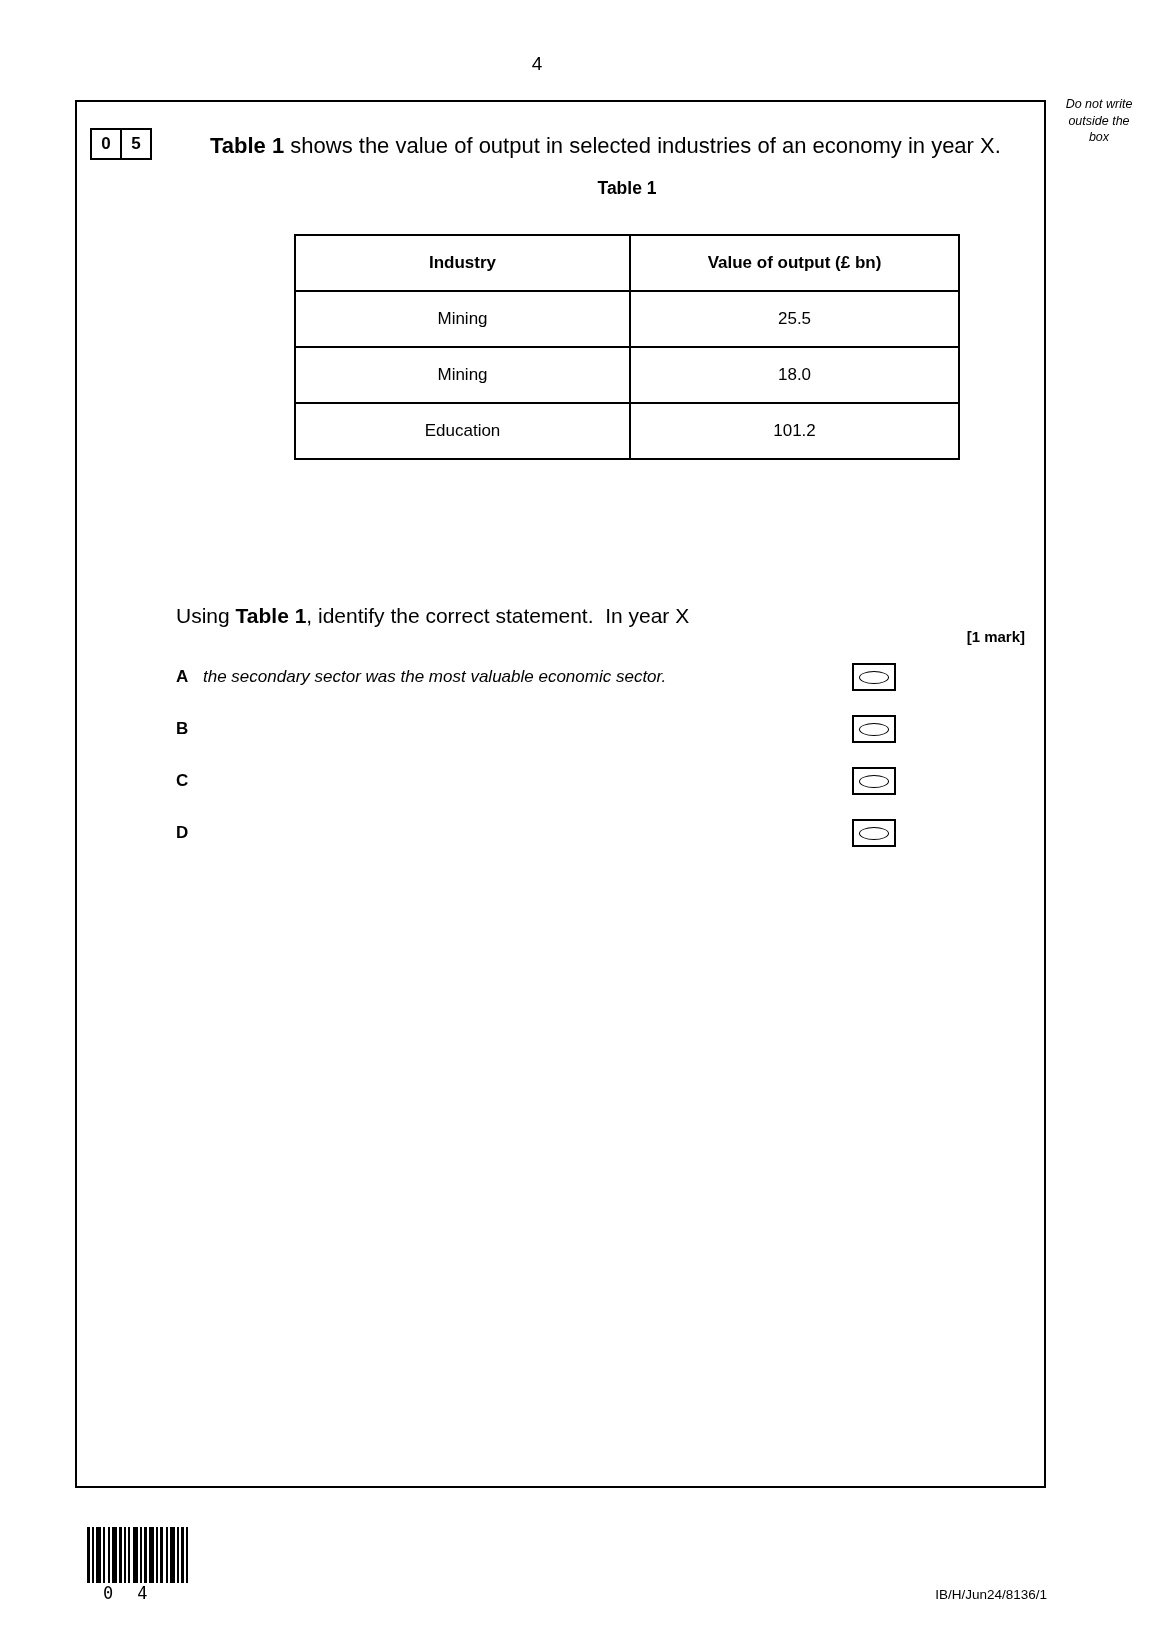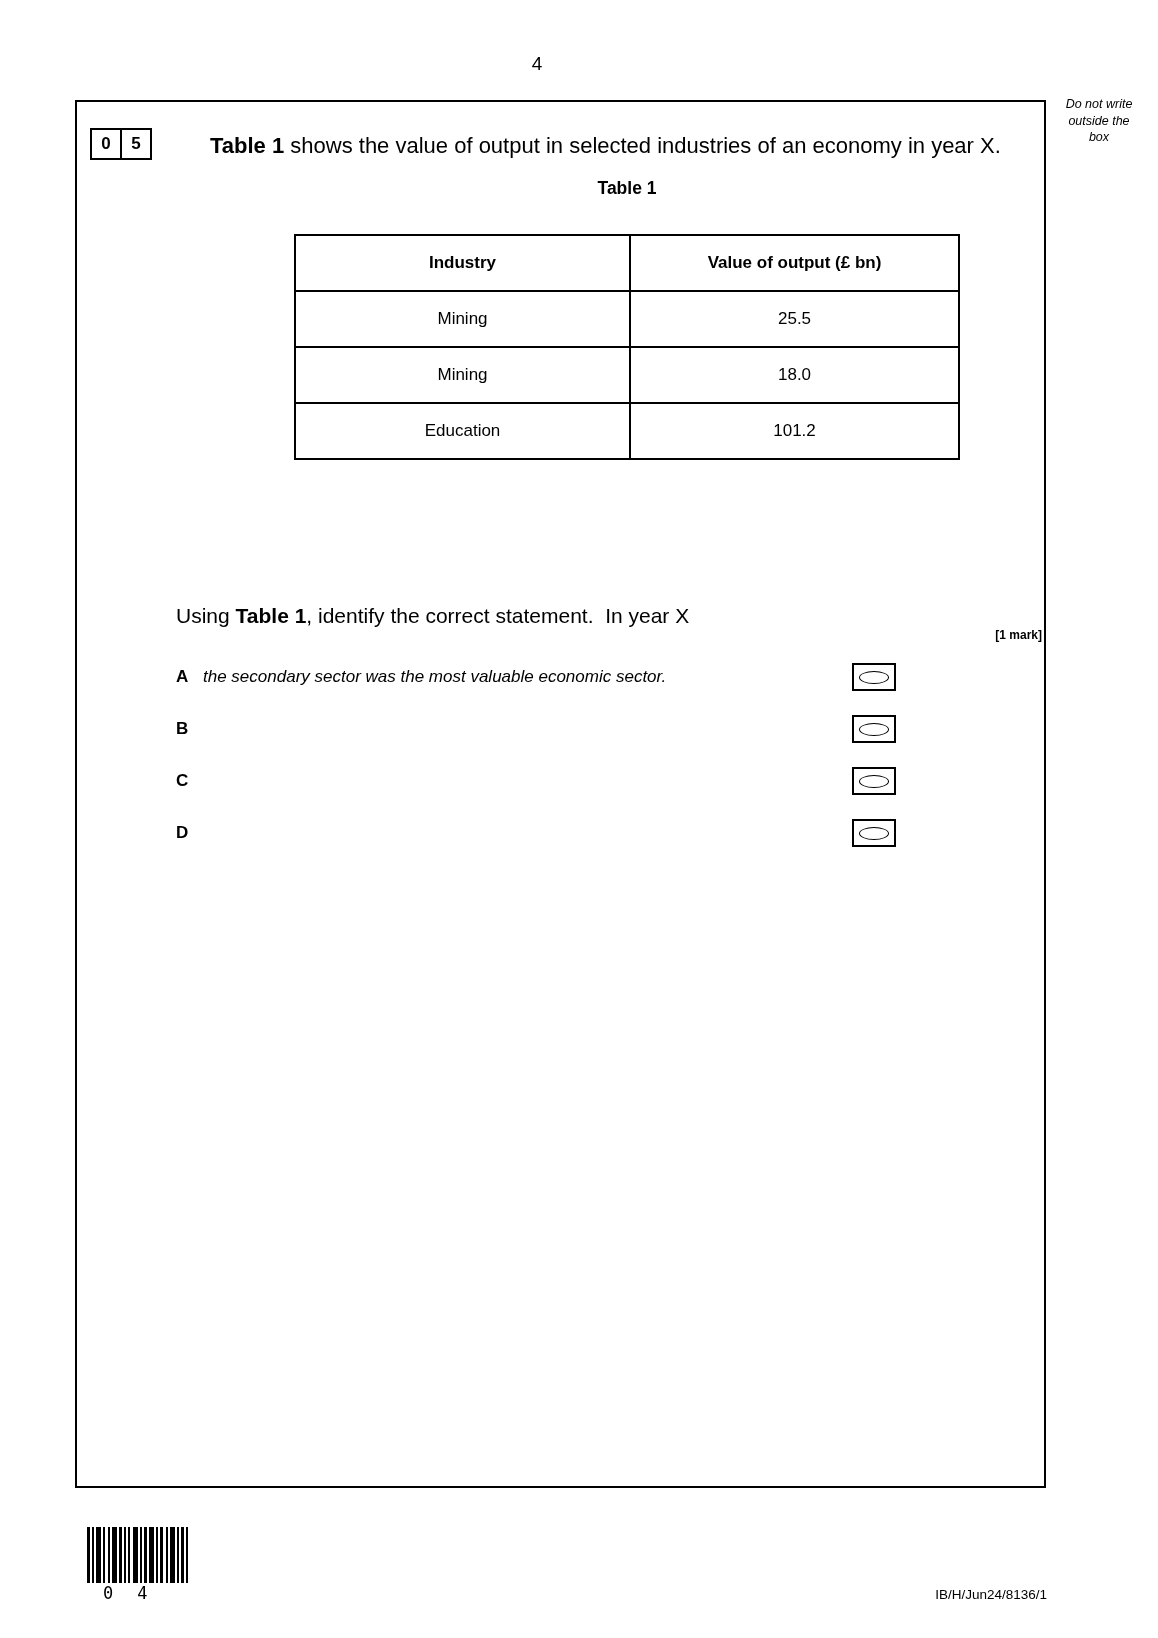--- a/index.html
+++ b/index.html
@@ -29,21 +29,21 @@
   table.data-table { position:absolute; left:217px; top:132px; width:666px;
                      border-collapse:collapse; font-size:17px; }
   table.data-table th, table.data-table td {
       border:2px solid #000; text-align:center; height:56px;
       vertical-align:middle; font-weight:normal; }
   table.data-table th { font-weight:bold; }
   table.data-table col.c1 { width:336px; }
   table.data-table col.c2 { width:330px; }
 
   .prompt { position:absolute; left:99px; top:502px; font-size:21px; }
-  .marks  { position:absolute; right:2px; top:526px; font-weight:bold; font-size:12px;text-align:right; }
+  .marks  { position:absolute; right:19px; top:526px; font-weight:bold; font-size:15px;text-align:right; }
 
   .options { position:absolute; left:99px; top:560px; width:720px; }
   .opt-row { position:relative; display:flex; align-items:center;
              height:30px; margin-bottom:22px; font-size:17px; }
   .opt-letter { font-weight:bold; width:27px; flex:0 0 27px; }
   .opt-text { flex:1;font-style:italic; }
   .opt-box { position:absolute; right:0; top:1px; width:44px; height:28px;
              border:2px solid #000; background:#fff;
              display:flex; align-items:center; justify-content:center; cursor:pointer; }
   .opt-oval { display:block; width:30px; height:13px; border:1.5px solid #000;

